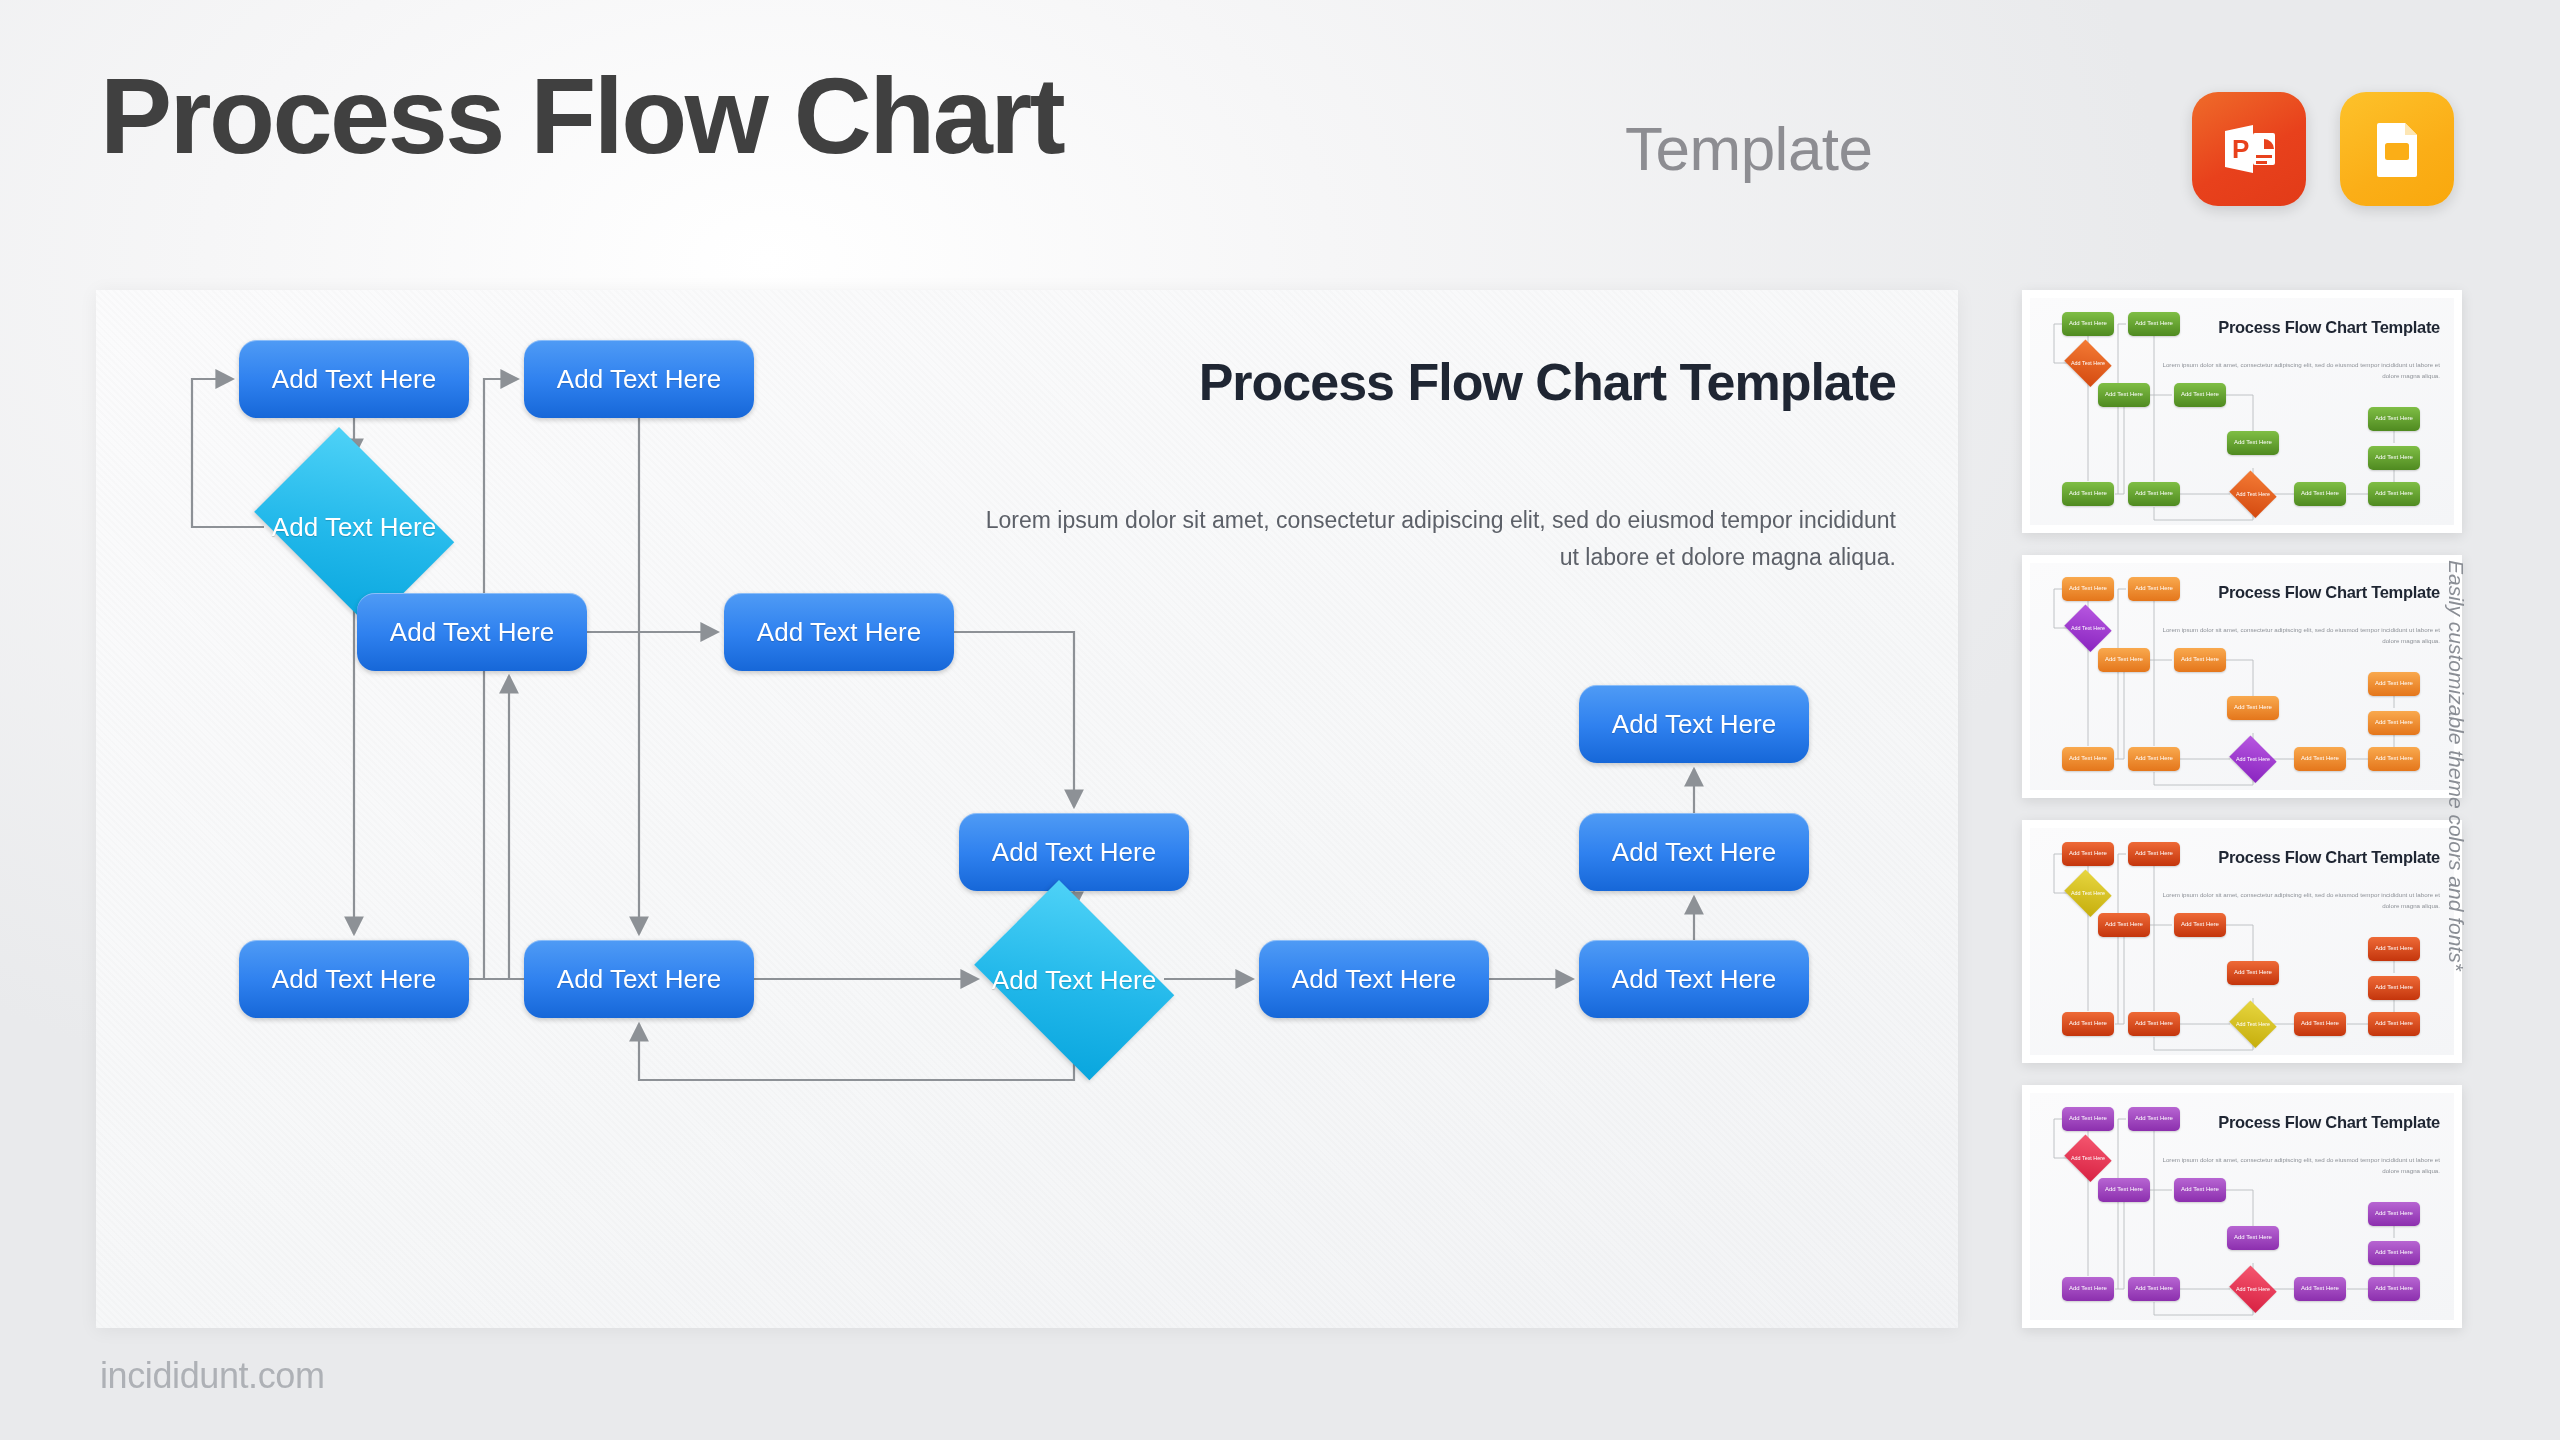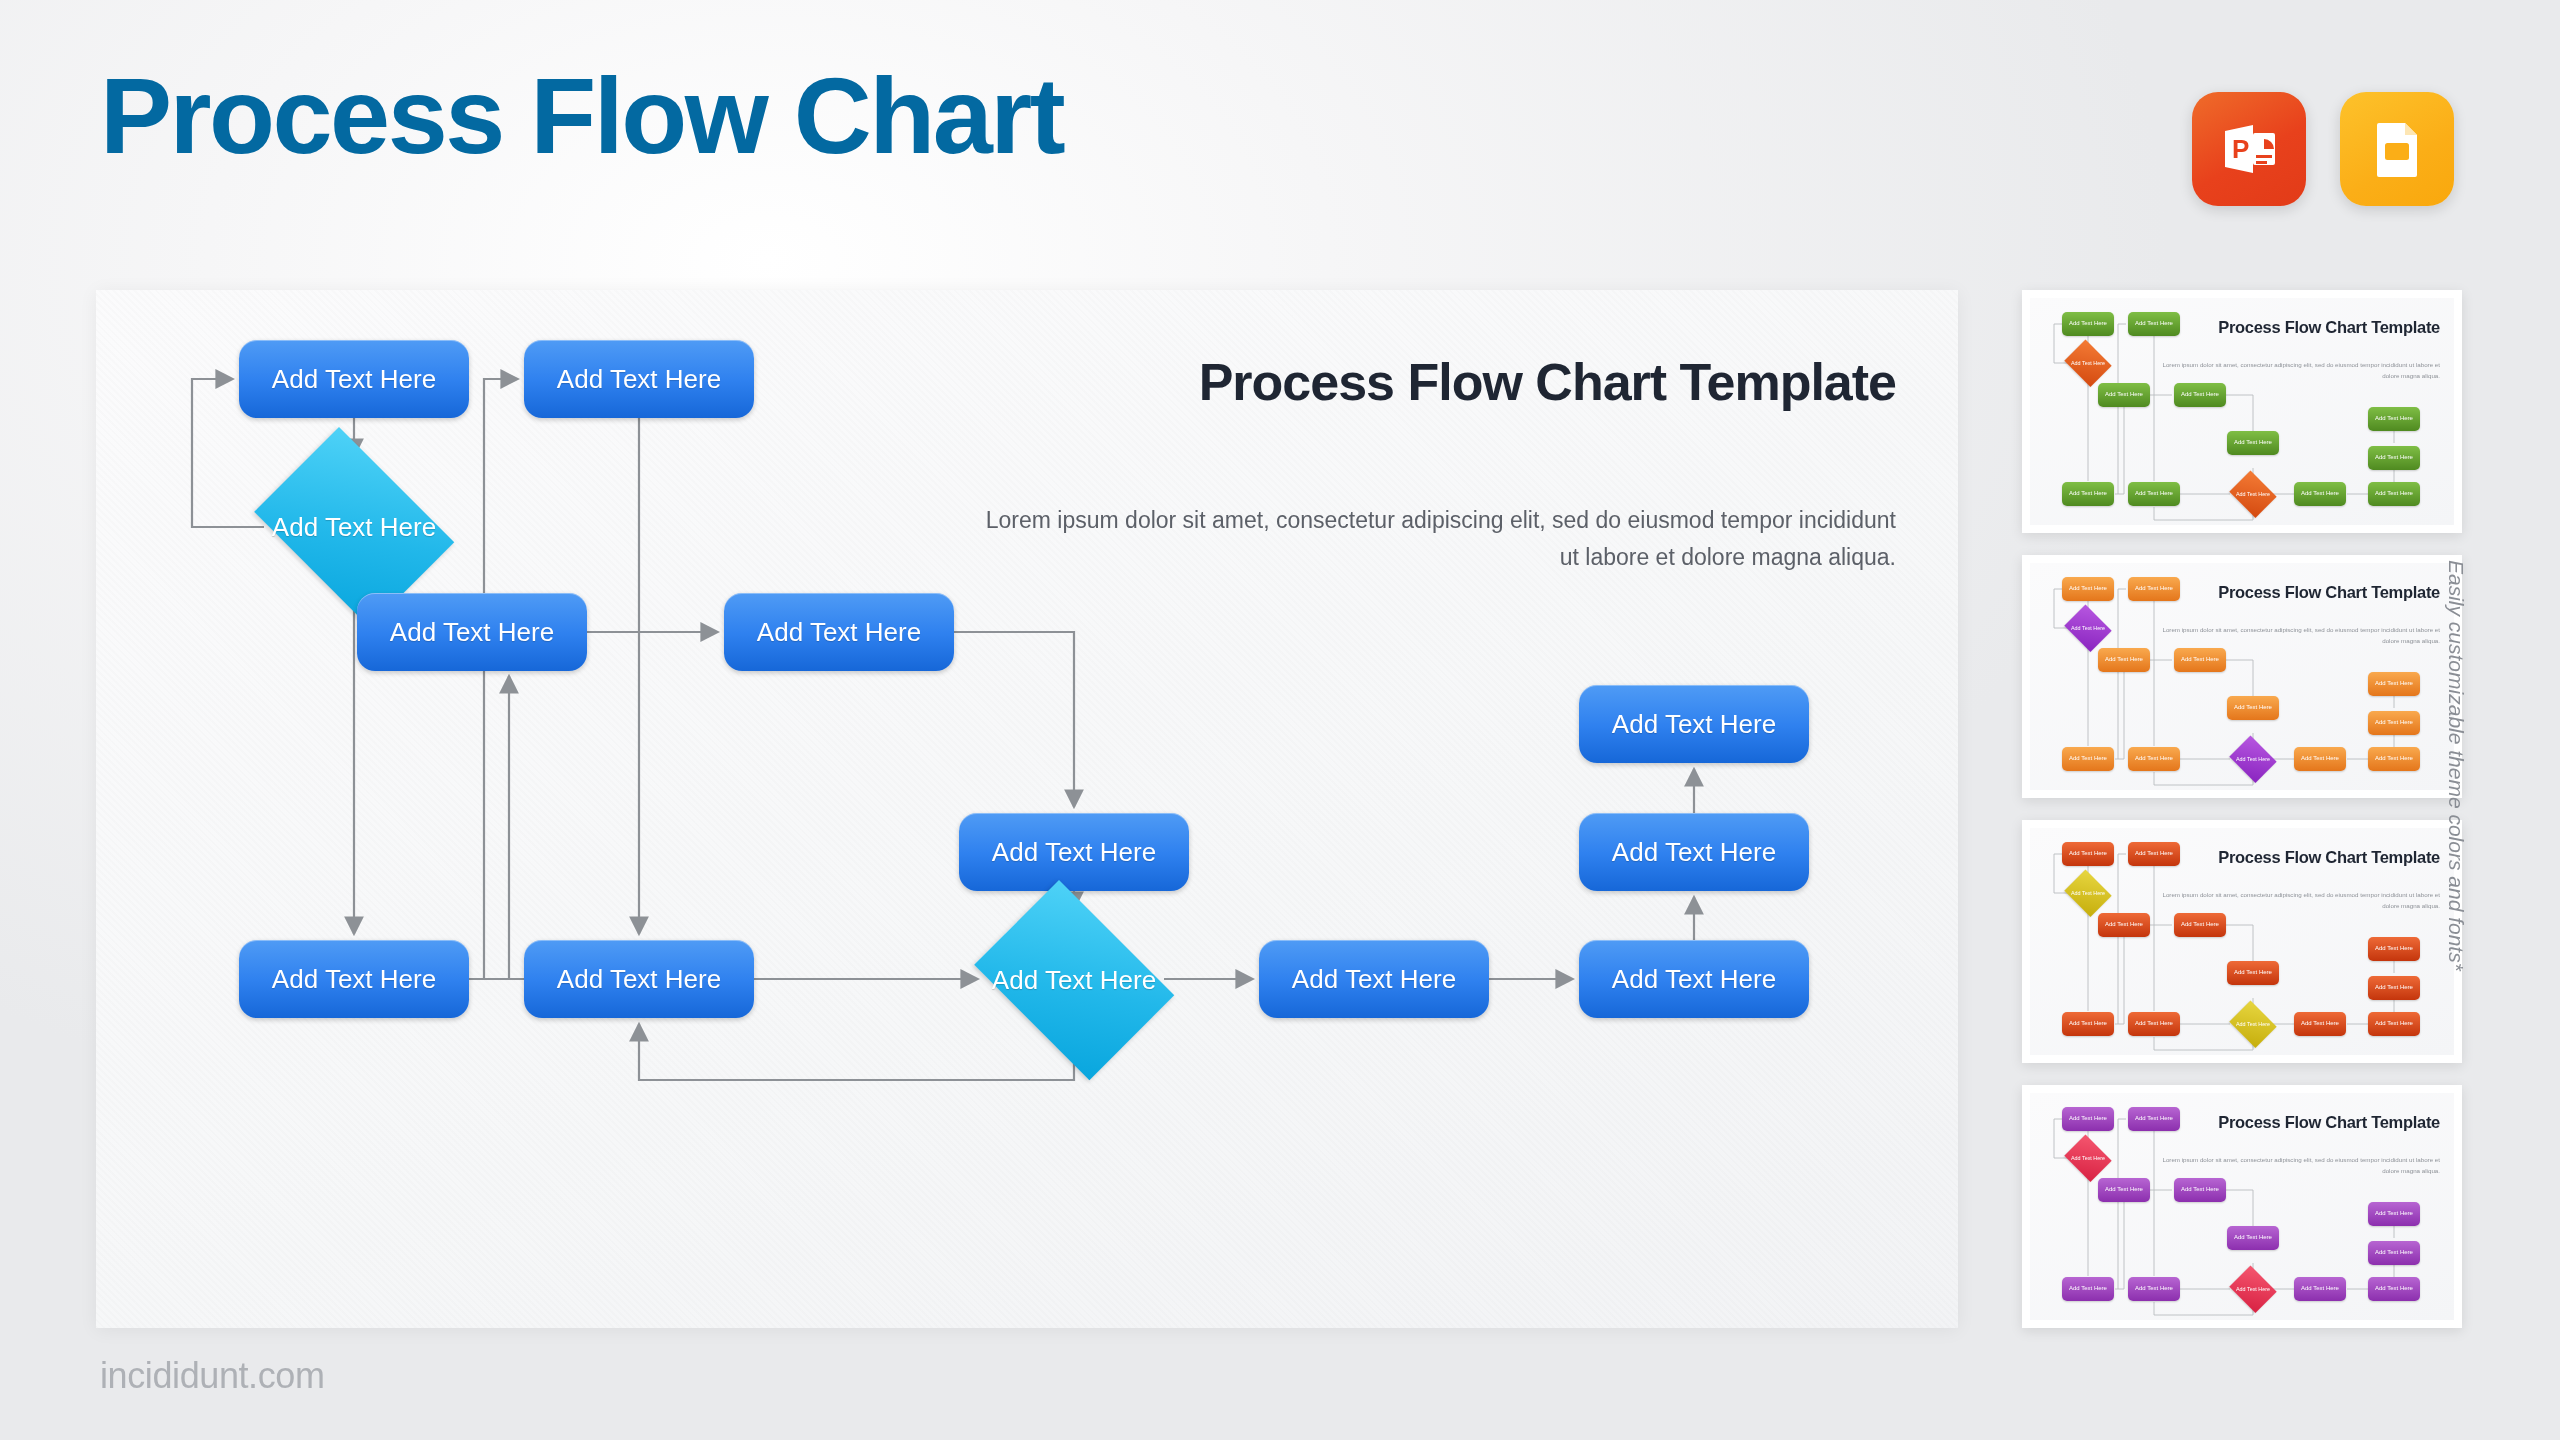--- a/index.html
+++ b/index.html
@@ -8,21 +8,21 @@
     font-family:"Liberation Sans", sans-serif;
     background:
       radial-gradient(ellipse 1400px 900px at 30% 18%, #ffffff 0%, #f6f6f7 40%, #e9eaec 100%);
   }
 
   
   #header{ position:absolute; left:0; top:0; width:2560px; height:290px; }
   #page-title{
     position:absolute; left:100px; top:62px;
     font-size:108px; font-weight:bold; letter-spacing:-2.5px;
-    color:#0369a1; white-space:nowrap; line-height:1;
+    color:#404040; white-space:nowrap; line-height:1;
     font-stretch:condensed;
   }
   #page-title-sub{
     position:absolute; left:1625px; top:118px;
     font-size:62px; color:#8d8d92; letter-spacing:-0.5px; line-height:1;
   }
   .app-icon{
     position:absolute; top:92px; width:114px; height:114px;
     border-radius:26px; box-shadow:0 4px 14px rgba(0,0,0,.14);
   }
@@ -115,20 +115,21 @@
   #footer-brand{
     position:absolute; left:100px; top:1355px;
     font-size:36px; color:#aeb1b6; letter-spacing:-0.4px;
   }
 </style>
 </head>
 <body>
 
 <div id="header">
   <div id="page-title">Process Flow Chart</div>
+  <div id="page-title-sub">Template</div>
 
   <div class="app-icon" id="ppt-icon">
     <svg width="64" height="64" viewBox="0 0 64 64">
       <path d="M8 14 L36 8 L36 56 L8 50 Z" fill="#ffffff"></path>
       <rect x="36" y="16" width="22" height="32" rx="2" fill="#ffffff"></rect>
       <text x="15" y="41" font-family="Liberation Sans, sans-serif" font-size="26" font-weight="bold" fill="#e8411c">P</text>
       <path d="M47 22 a10 10 0 0 1 10 10 h-10 z" fill="#e8411c"></path>
       <rect x="39" y="38" width="16" height="3" fill="#e8411c"></rect>
       <rect x="39" y="44" width="11" height="3" fill="#e8411c"></rect>
     </svg>

